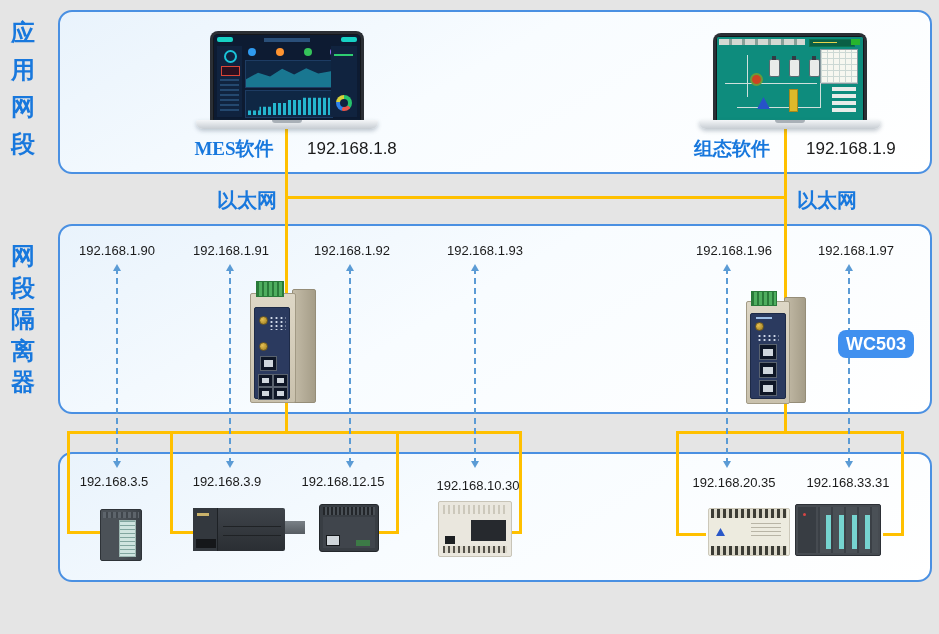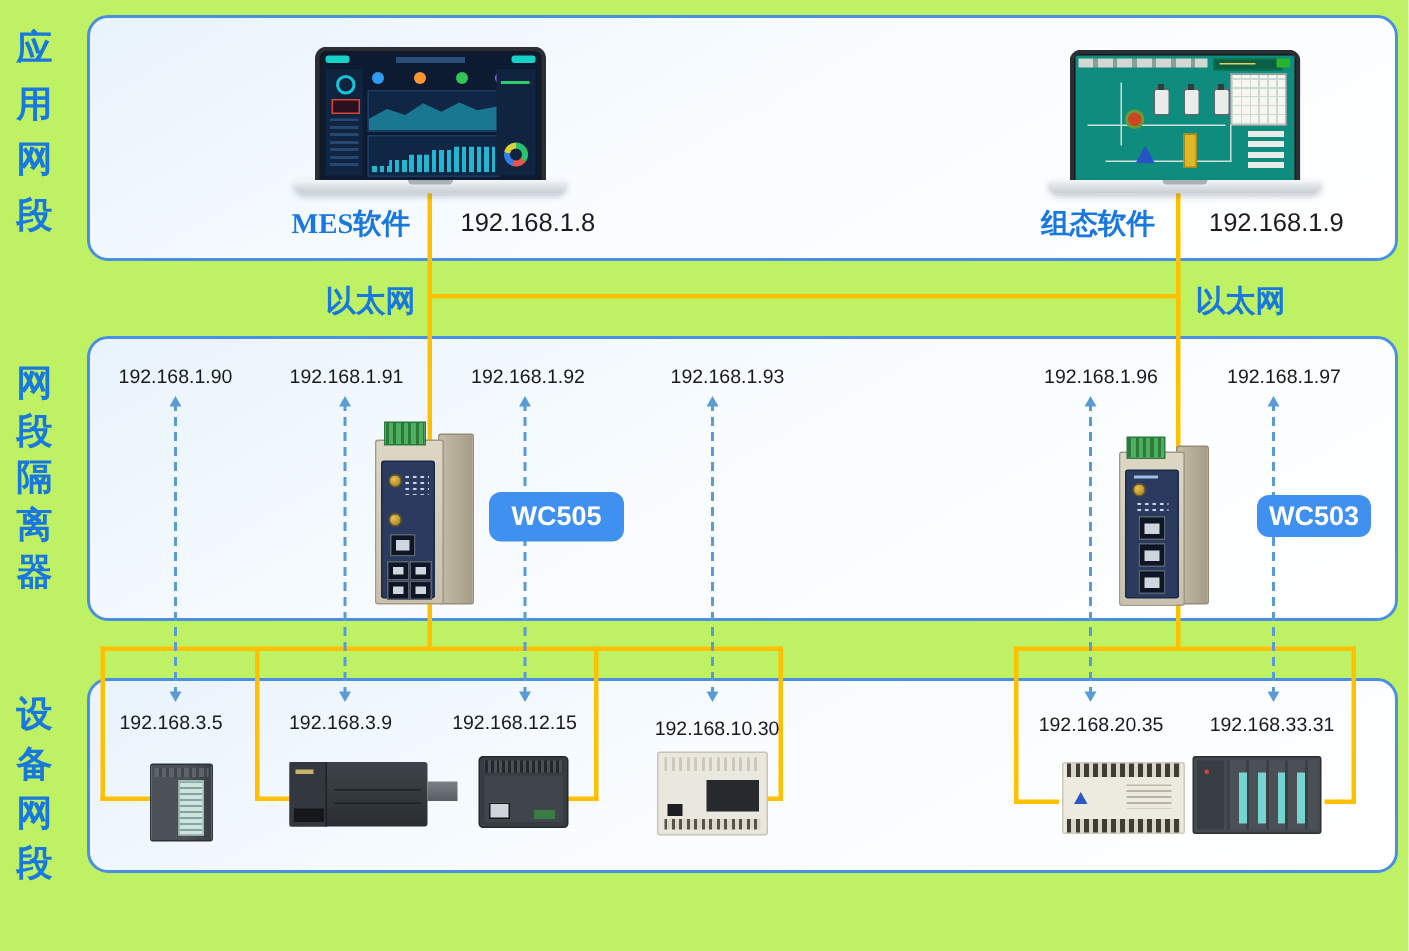--- a/index.html
+++ b/index.html
@@ -1,16 +1,16 @@
 <!DOCTYPE html>
 <html><head>
 <meta charset="utf-8">
 <style>
   html,body{margin:0;padding:0;background:#ffffff;font-family:"Liberation Sans",sans-serif;}
-  #canvas{position:relative;width:939px;height:634px;background:#bef264;overflow:hidden;}
+  #canvas{position:relative;width:939px;height:634px;background:#e5e5e5;overflow:hidden;}
 
   
   .zone{position:absolute;border:2px solid #4a90e2;border-radius:14px;
         background:linear-gradient(150deg,#e9f3fc 0%,#f8fcff 45%,#ffffff 100%);z-index:1;}
 
   
   .vlabel{position:absolute;left:8px;width:30px;color:#1878dd;font-weight:bold;font-size:24px;
           text-align:center;word-break:break-all;z-index:4;}
 
   
@@ -132,21 +132,20 @@
 <body>
 
 <div id="canvas">
 
   <div class="zone" style="left:58px;top:10px;width:870px;height:160px"></div>
   <div class="zone" style="left:58px;top:224px;width:870px;height:186px"></div>
   <div class="zone" style="left:58px;top:452px;width:870px;height:126px"></div>
 
   <div class="vlabel" style="top:14px;line-height:37px">应用网段</div>
   <div class="vlabel" style="top:240px;line-height:31.5px">网段隔离器</div>
-  <div class="vlabel" style="top:460px;line-height:33px">设备网段</div>
 
   <div class="yl" style="left:285px;top:128px;width:3px;height:305px"></div>
   <div class="yl" style="left:784px;top:128px;width:3px;height:305px"></div>
   <div class="yl" style="left:285px;top:196px;width:502px;height:3px"></div>
   <div class="yl" style="left:67px;top:431px;width:455px;height:3px"></div>
   <div class="yl" style="left:676px;top:431px;width:228px;height:3px"></div>
   <div class="yl" style="left:67px;top:431px;width:3px;height:103px"></div>
   <div class="yl" style="left:170px;top:431px;width:3px;height:103px"></div>
   <div class="yl" style="left:396px;top:431px;width:3px;height:103px"></div>
   <div class="yl" style="left:519px;top:431px;width:3px;height:103px"></div>
@@ -250,21 +249,20 @@
       <div class="gw-gold" style="left:4px;top:8px"></div>
       <div class="gw-leds" style="left:14px;top:8px;width:17px;height:14px"></div>
       <div class="gw-gold" style="left:4px;top:34px"></div>
       <div class="gw-port" style="left:5px;top:48px;width:15px;height:13px"></div>
       <div class="gw-port" style="left:3px;top:66px;width:13px;height:11px"></div>
       <div class="gw-port" style="left:18px;top:66px;width:13px;height:11px"></div>
       <div class="gw-port" style="left:3px;top:79px;width:13px;height:11px"></div>
       <div class="gw-port" style="left:18px;top:79px;width:13px;height:11px"></div>
     </div>
   </div>
-  <div class="pill" style="left:326px;top:328px;width:90px;height:33px">WC505</div>
 
   <div class="gw" style="left:746px;top:291px;width:60px;height:111px">
     <div class="gw-slab" style="right:0;top:6px;width:20px;height:104px"></div>
     <div class="gw-body" style="left:0;top:10px;width:42px;height:101px"></div>
     <div class="gw-green" style="left:5px;top:0;width:24px;height:13px"></div>
     <div class="gw-face" style="left:4px;top:22px;width:34px;height:84px">
       <div class="el" style="position:absolute;left:5px;top:3px;width:16px;height:2px;background:#9fc0e8"></div>
       <div class="gw-gold" style="left:4px;top:8px"></div>
       <div class="gw-leds" style="left:6px;top:20px;width:22px;height:8px"></div>
       <div class="gw-port" style="left:8px;top:30px;width:16px;height:14px"></div>

